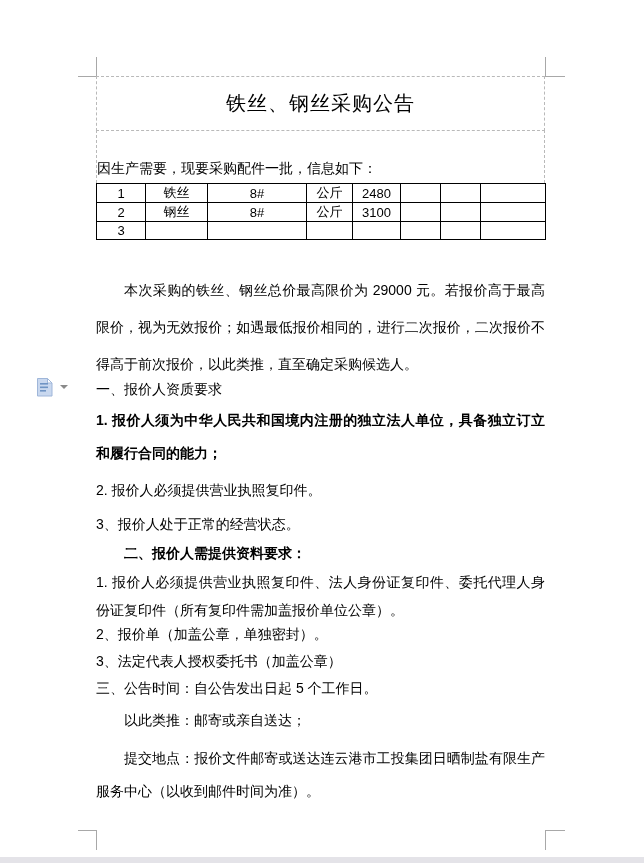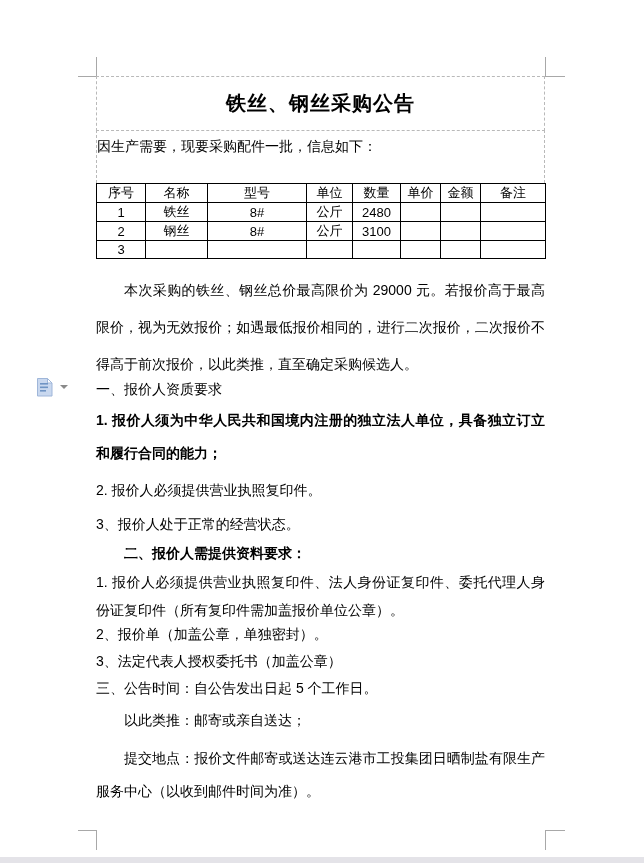--- a/index.html
+++ b/index.html
@@ -13,28 +13,28 @@
   
   .crop{position:absolute;background:#a8a8a8;}
   
   .title-block{
     left:96px;top:76px;width:447px;height:53px;
     border:1px dashed #b9b9b9;
     text-align:center;
   }
   .title-block .t{
     display:inline-block;margin-top:13px;
-    font-size:20px;font-weight:bold;letter-spacing:1px;line-height:26px;
+    font-size:20px;font-weight:normal;letter-spacing:1px;line-height:26px;
   }
   .intro-block{
     left:96px;top:130px;width:447px;height:53px;
     border-left:1px dashed #b9b9b9;border-right:1px dashed #b9b9b9;
     font-size:14px;line-height:22px;
   }
-  .intro-block .t{display:inline-block;margin-top:5px;}
+  .intro-block .t{display:inline-block;margin-top:27px;}
   
   .ptable{left:96px;top:183px;}
   table{border-collapse:collapse;table-layout:fixed;width:449px;}
   td{
     border:1px solid #000;text-align:center;vertical-align:middle;
     font-size:13px;height:17px;padding:0;overflow:hidden;white-space:nowrap;
   }
   tr.hdr td{height:18px;}
   tr.ghost td{border:1px dashed #c4c4c4;height:15px;}
   tr.ghost td:first-child{text-align:left;}
@@ -83,30 +83,20 @@
         <col style="width:49px">
           <col style="width:62px">
           <col style="width:99px">
           <col style="width:46px">
         <col style="width:48px">
           <col style="width:40px">
           <col style="width:40px">
           <col style="width:65px">
       </colgroup>
       <tbody>
-          <tr class="hdr">
-        <td>序号</td>
-        <td>名称</td>
-        <td>型号</td>
-        <td>单位</td>
-        <td>数量</td>
-        <td>单价</td>
-        <td>金额</td>
-        <td>备注</td>
-      </tr>
       <tr>
         <td>1</td>
         <td>铁丝</td>
         <td>8#</td>
         <td>公斤</td>
         <td>2480</td>
         <td></td>
         <td></td>
         <td></td>
       </tr>

